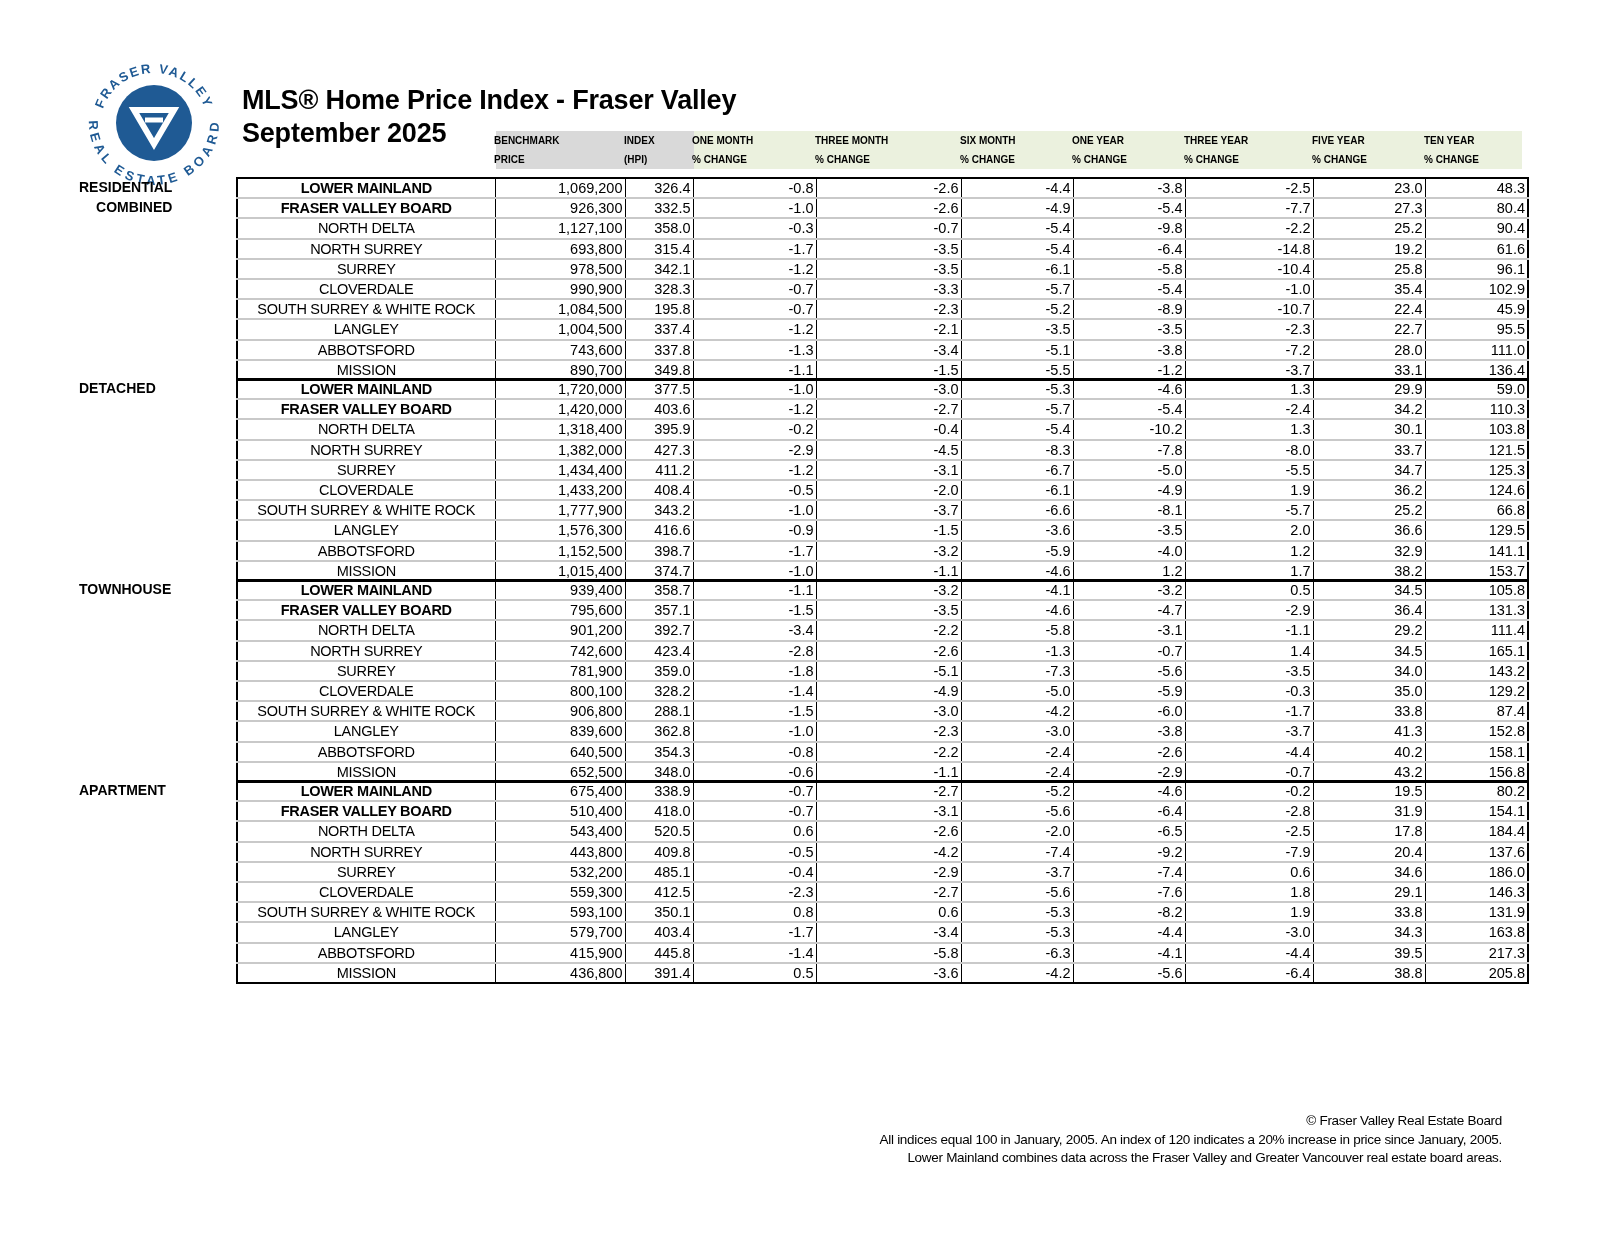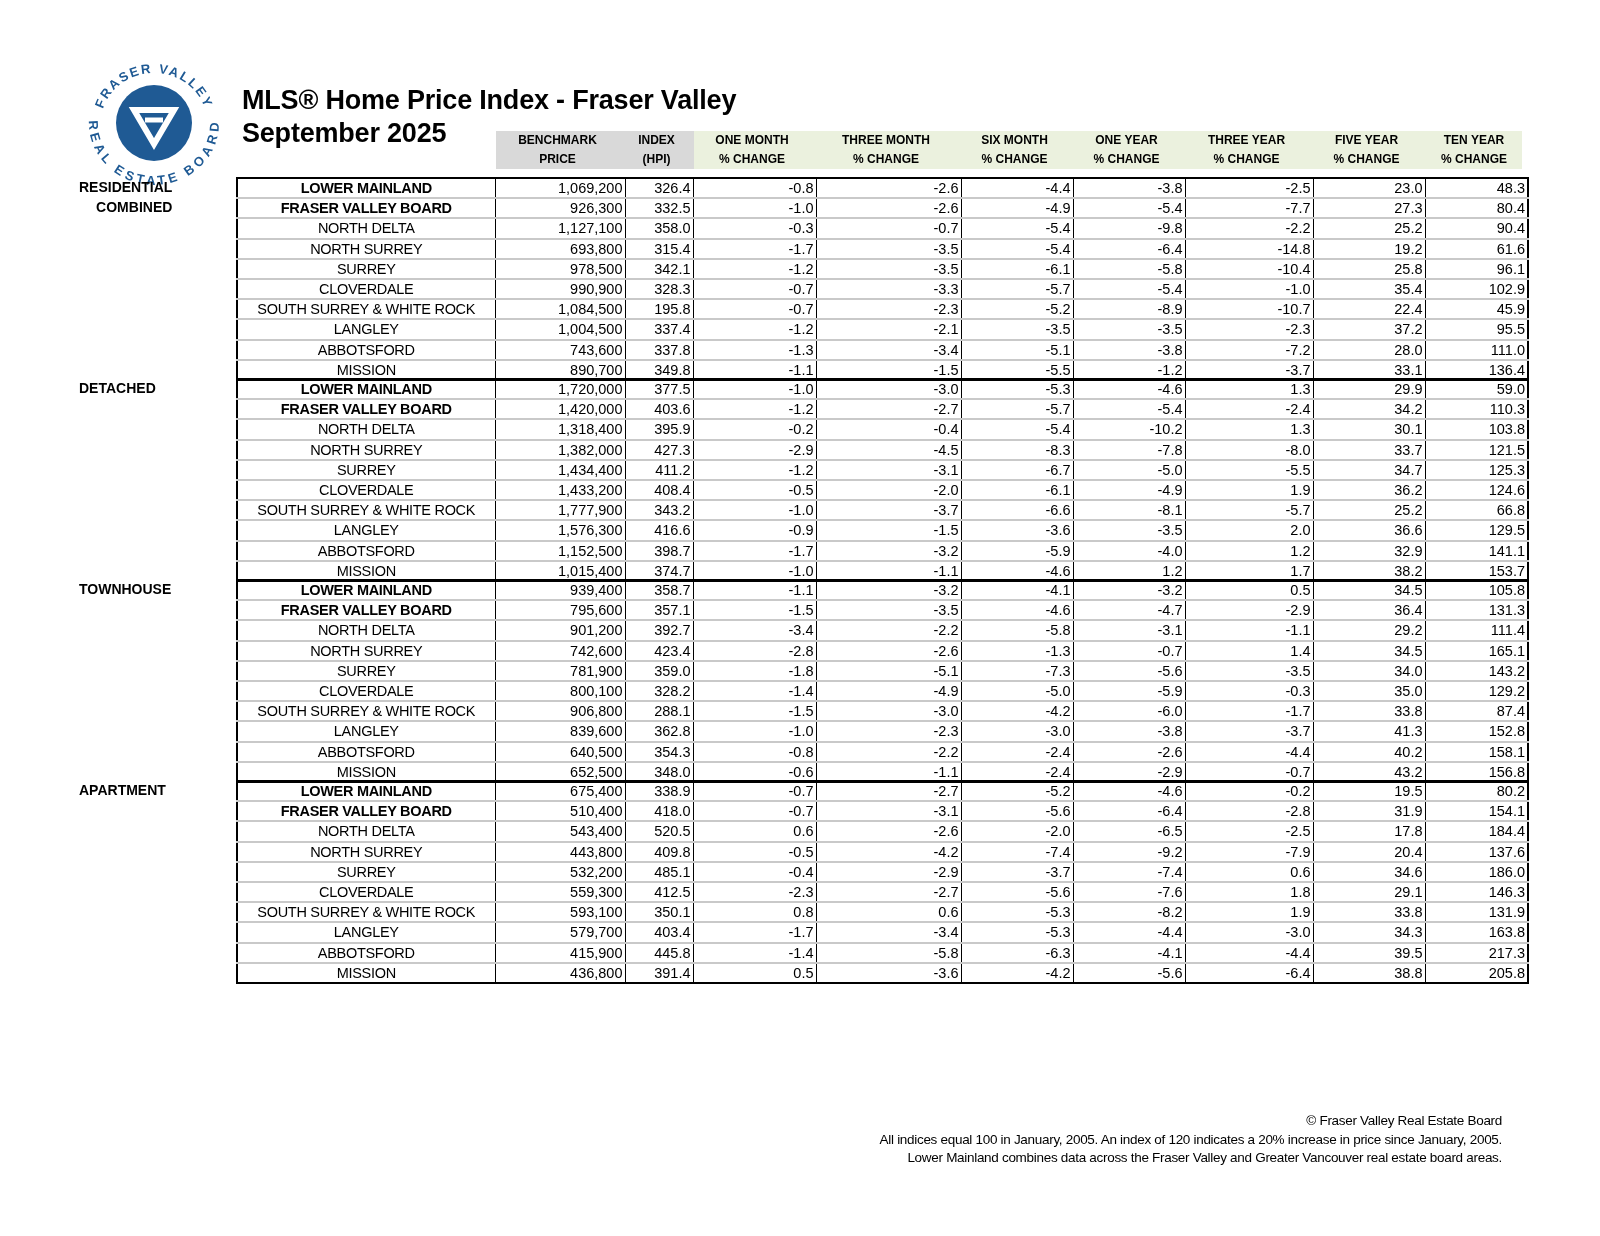--- a/index.html
+++ b/index.html
@@ -3,21 +3,21 @@
 <meta charset="utf-8">
 <style>
   html, body { margin:0; padding:0; background:#ffffff; }
   body { width:1600px; height:1236px; position:relative; overflow:hidden;
          font-family:"Liberation Sans", sans-serif; color:#000; }
   .logo { position:absolute; left:85px; top:58px; width:138px; height:130px; }
   .title { position:absolute; left:242px; top:64px; font-weight:bold; font-size:27px; line-height:33px; letter-spacing:-0.2px;margin-top:20px; }
   .hdr { position:absolute; top:131px; height:38px; }
   .hdr-gray { left:496px; width:198px; background:#d9d9d9; }
   .hdr-green { left:694px; width:828px; background:#ebf1de; }
-  .colhead { position:absolute; top:131px; font-weight:bold; font-size:12px; line-height:19px; text-align:center; white-space:nowrap; }
+  .colhead { position:absolute; top:131px; font-weight:bold; font-size:10px; line-height:19px; text-align:left; white-space:nowrap; }
   .section-label { position:absolute; left:79px; font-weight:bold; font-size:14px; line-height:19.5px; }
   table.grp { position:absolute; left:236px; border-collapse:collapse; border:2px solid #000; table-layout:fixed; }
   table.grp td { height:18.2px; padding:0 2px 0 2px; font-size:14.5px; line-height:18px; border-bottom:2px solid #c9c9c9; border-right:1.6px solid #000; white-space:nowrap; overflow:hidden; }
   table.grp tr:last-child td { border-bottom:none; }
   table.grp td.num { text-align:right; }
   table.grp td.name { text-align:center; letter-spacing:-0.3px; }
   table.grp tr.bold td.name { font-weight:bold; }
   .footer { position:absolute; right:98px; top:1112px; text-align:right; font-size:13.5px; line-height:18.5px; letter-spacing:-0.3px; }
 </style>
 </head>
@@ -193,21 +193,21 @@
         </tr>
         <tr>
           <td class="name">LANGLEY</td>
           <td class="num">1,004,500</td>
           <td class="num">337.4</td>
           <td class="num">-1.2</td>
           <td class="num">-2.1</td>
           <td class="num">-3.5</td>
           <td class="num">-3.5</td>
           <td class="num">-2.3</td>
-          <td class="num">37.2</td>
+          <td class="num">22.7</td>
           <td class="num">95.5</td>
         </tr>
         <tr>
           <td class="name">ABBOTSFORD</td>
           <td class="num">743,600</td>
           <td class="num">337.8</td>
           <td class="num">-1.3</td>
           <td class="num">-3.4</td>
           <td class="num">-5.1</td>
           <td class="num">-3.8</td>

